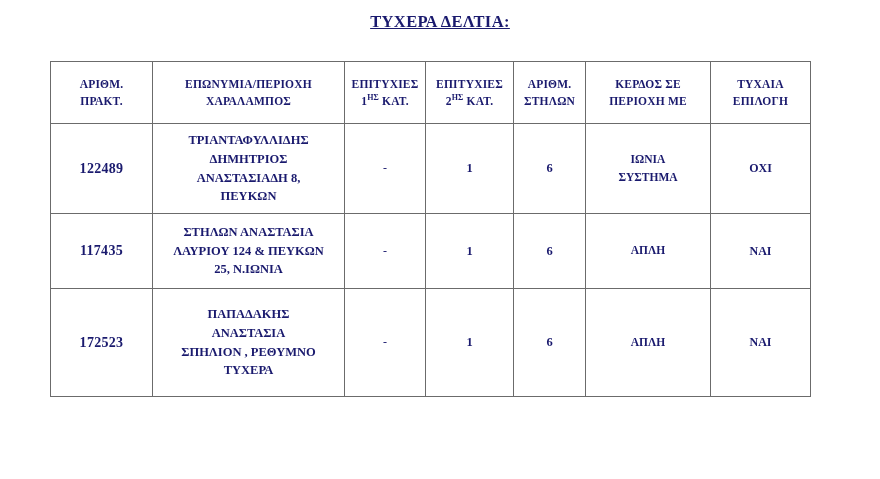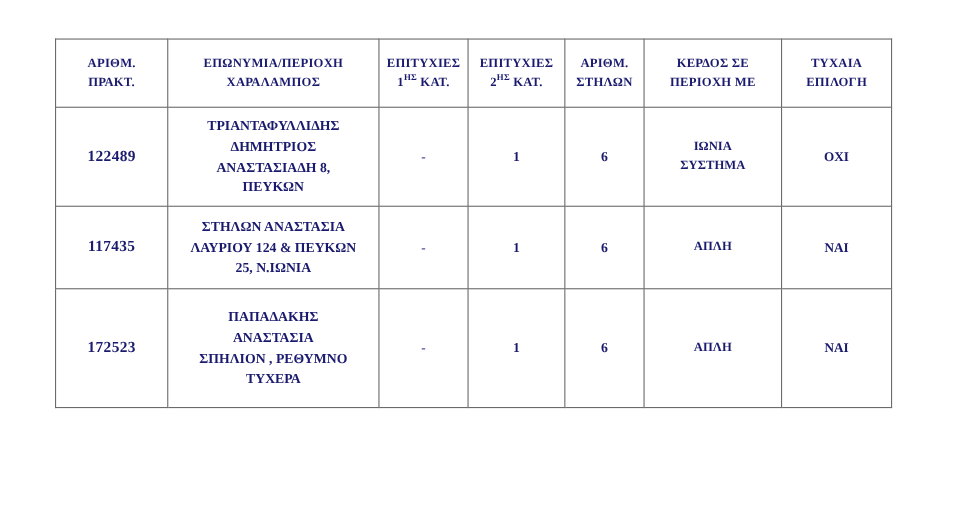--- a/index.html
+++ b/index.html
@@ -27,21 +27,21 @@
     font-size: 16.5px;
     letter-spacing: 0.4px;
     text-decoration: underline;
     color: #1a1a6e;
     margin-top: 12px;
     margin-bottom: 0;
   }
   .table-wrap {
     position: absolute;
     left: 50px;
-    top: 35px;
+    top: 49px;
     width: 760px;
   }
   table.lottery {
     border-collapse: collapse;
     width: 760px;
     table-layout: fixed;
     color: #1a1a6e;
   }
   table.lottery th,
   table.lottery td {
@@ -105,20 +105,21 @@
     font-size: 12px;
     font-weight: bold;
   }
   .nl { display: block; }
 </style>
 </head>
 <body>
 
 <div class="page">
 
+  <div class="doc-title">ΤΥΧΕΡΑ ΔΕΛΤΙΑ:</div>
 
   <div class="table-wrap">
     <table class="lottery">
       <colgroup>
         <col class="col-0">
         <col class="col-1">
         <col class="col-2">
         <col class="col-3">
         <col class="col-4">
         <col class="col-5">

